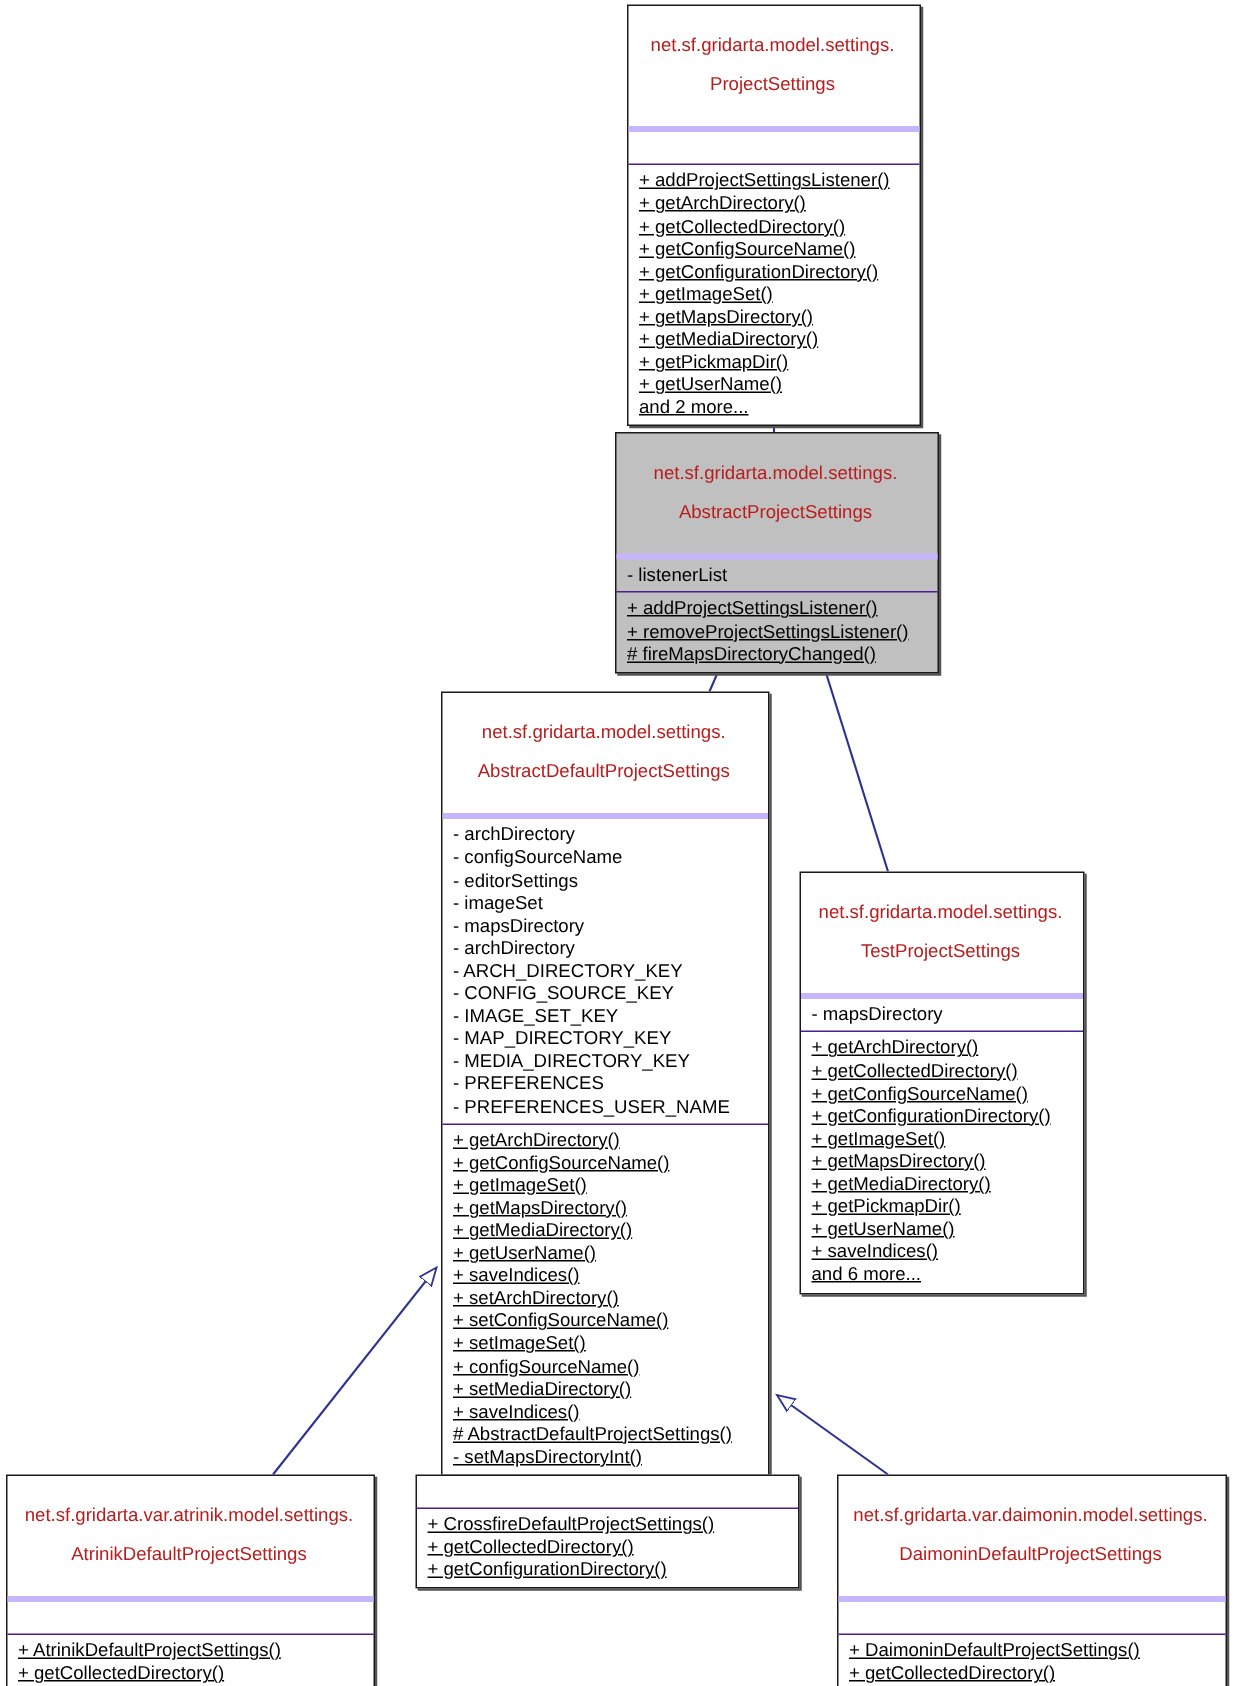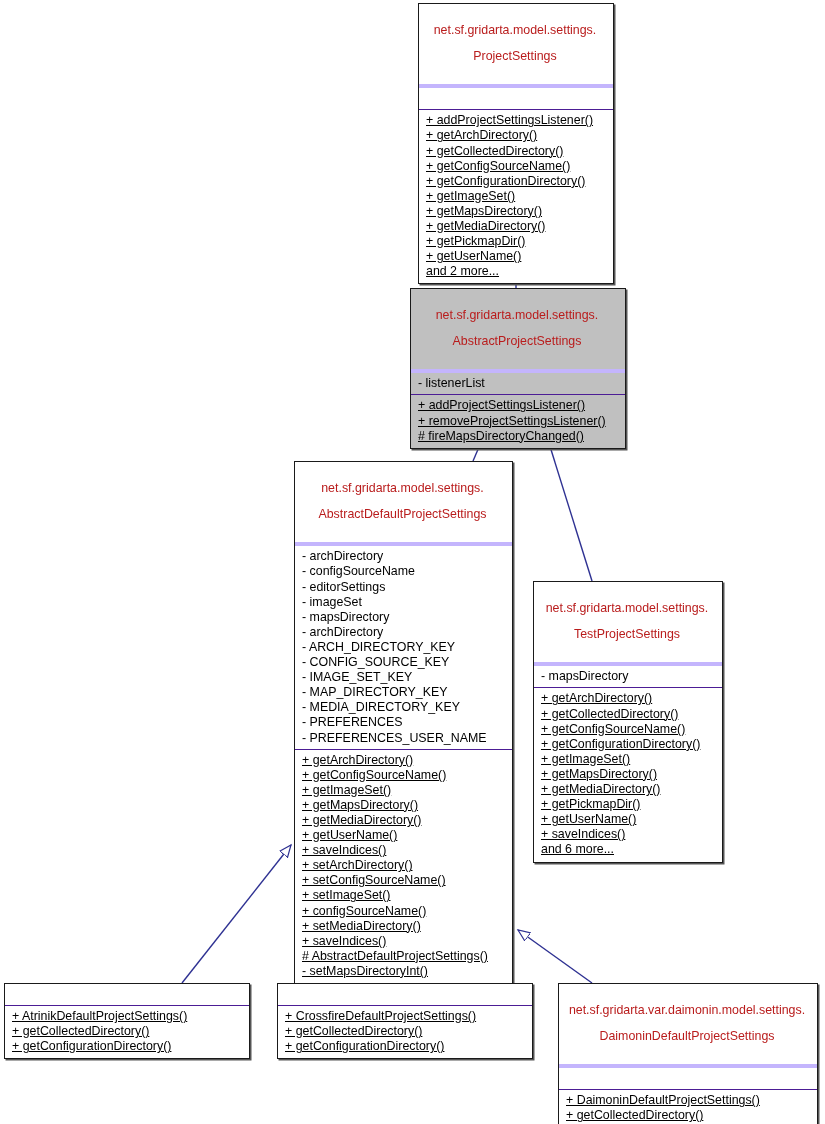--- a/index.html
+++ b/index.html
@@ -195,20 +195,23 @@
       <div class="member">+ getMapsDirectory()</div>
       <div class="member">+ getMediaDirectory()</div>
       <div class="member">+ getPickmapDir()</div>
       <div class="member">+ getUserName()</div>
       <div class="member">+ saveIndices()</div>
       <div class="member">and 6 more...</div>
     </div>
   </div>
 
   <div class="uml-class" id="box-atrinik-default-project-settings" style="left:4px; top:983px; width:246px;">
+    <div class="cls-title">
+      <span>net.sf.gridarta.var.atrinik.model.settings.</span><span class="ln2">AtrinikDefaultProjectSettings</span>
+    </div>
     <div class="cls-attrs empty"></div>
     <div class="cls-ops">
       <div class="member">+ AtrinikDefaultProjectSettings()</div>
       <div class="member">+ getCollectedDirectory()</div>
       <div class="member">+ getConfigurationDirectory()</div>
 
     </div>
   </div>
 
   <div class="uml-class" id="box-crossfire-default-project-settings" style="left:277px; top:983px; width:256px;">

